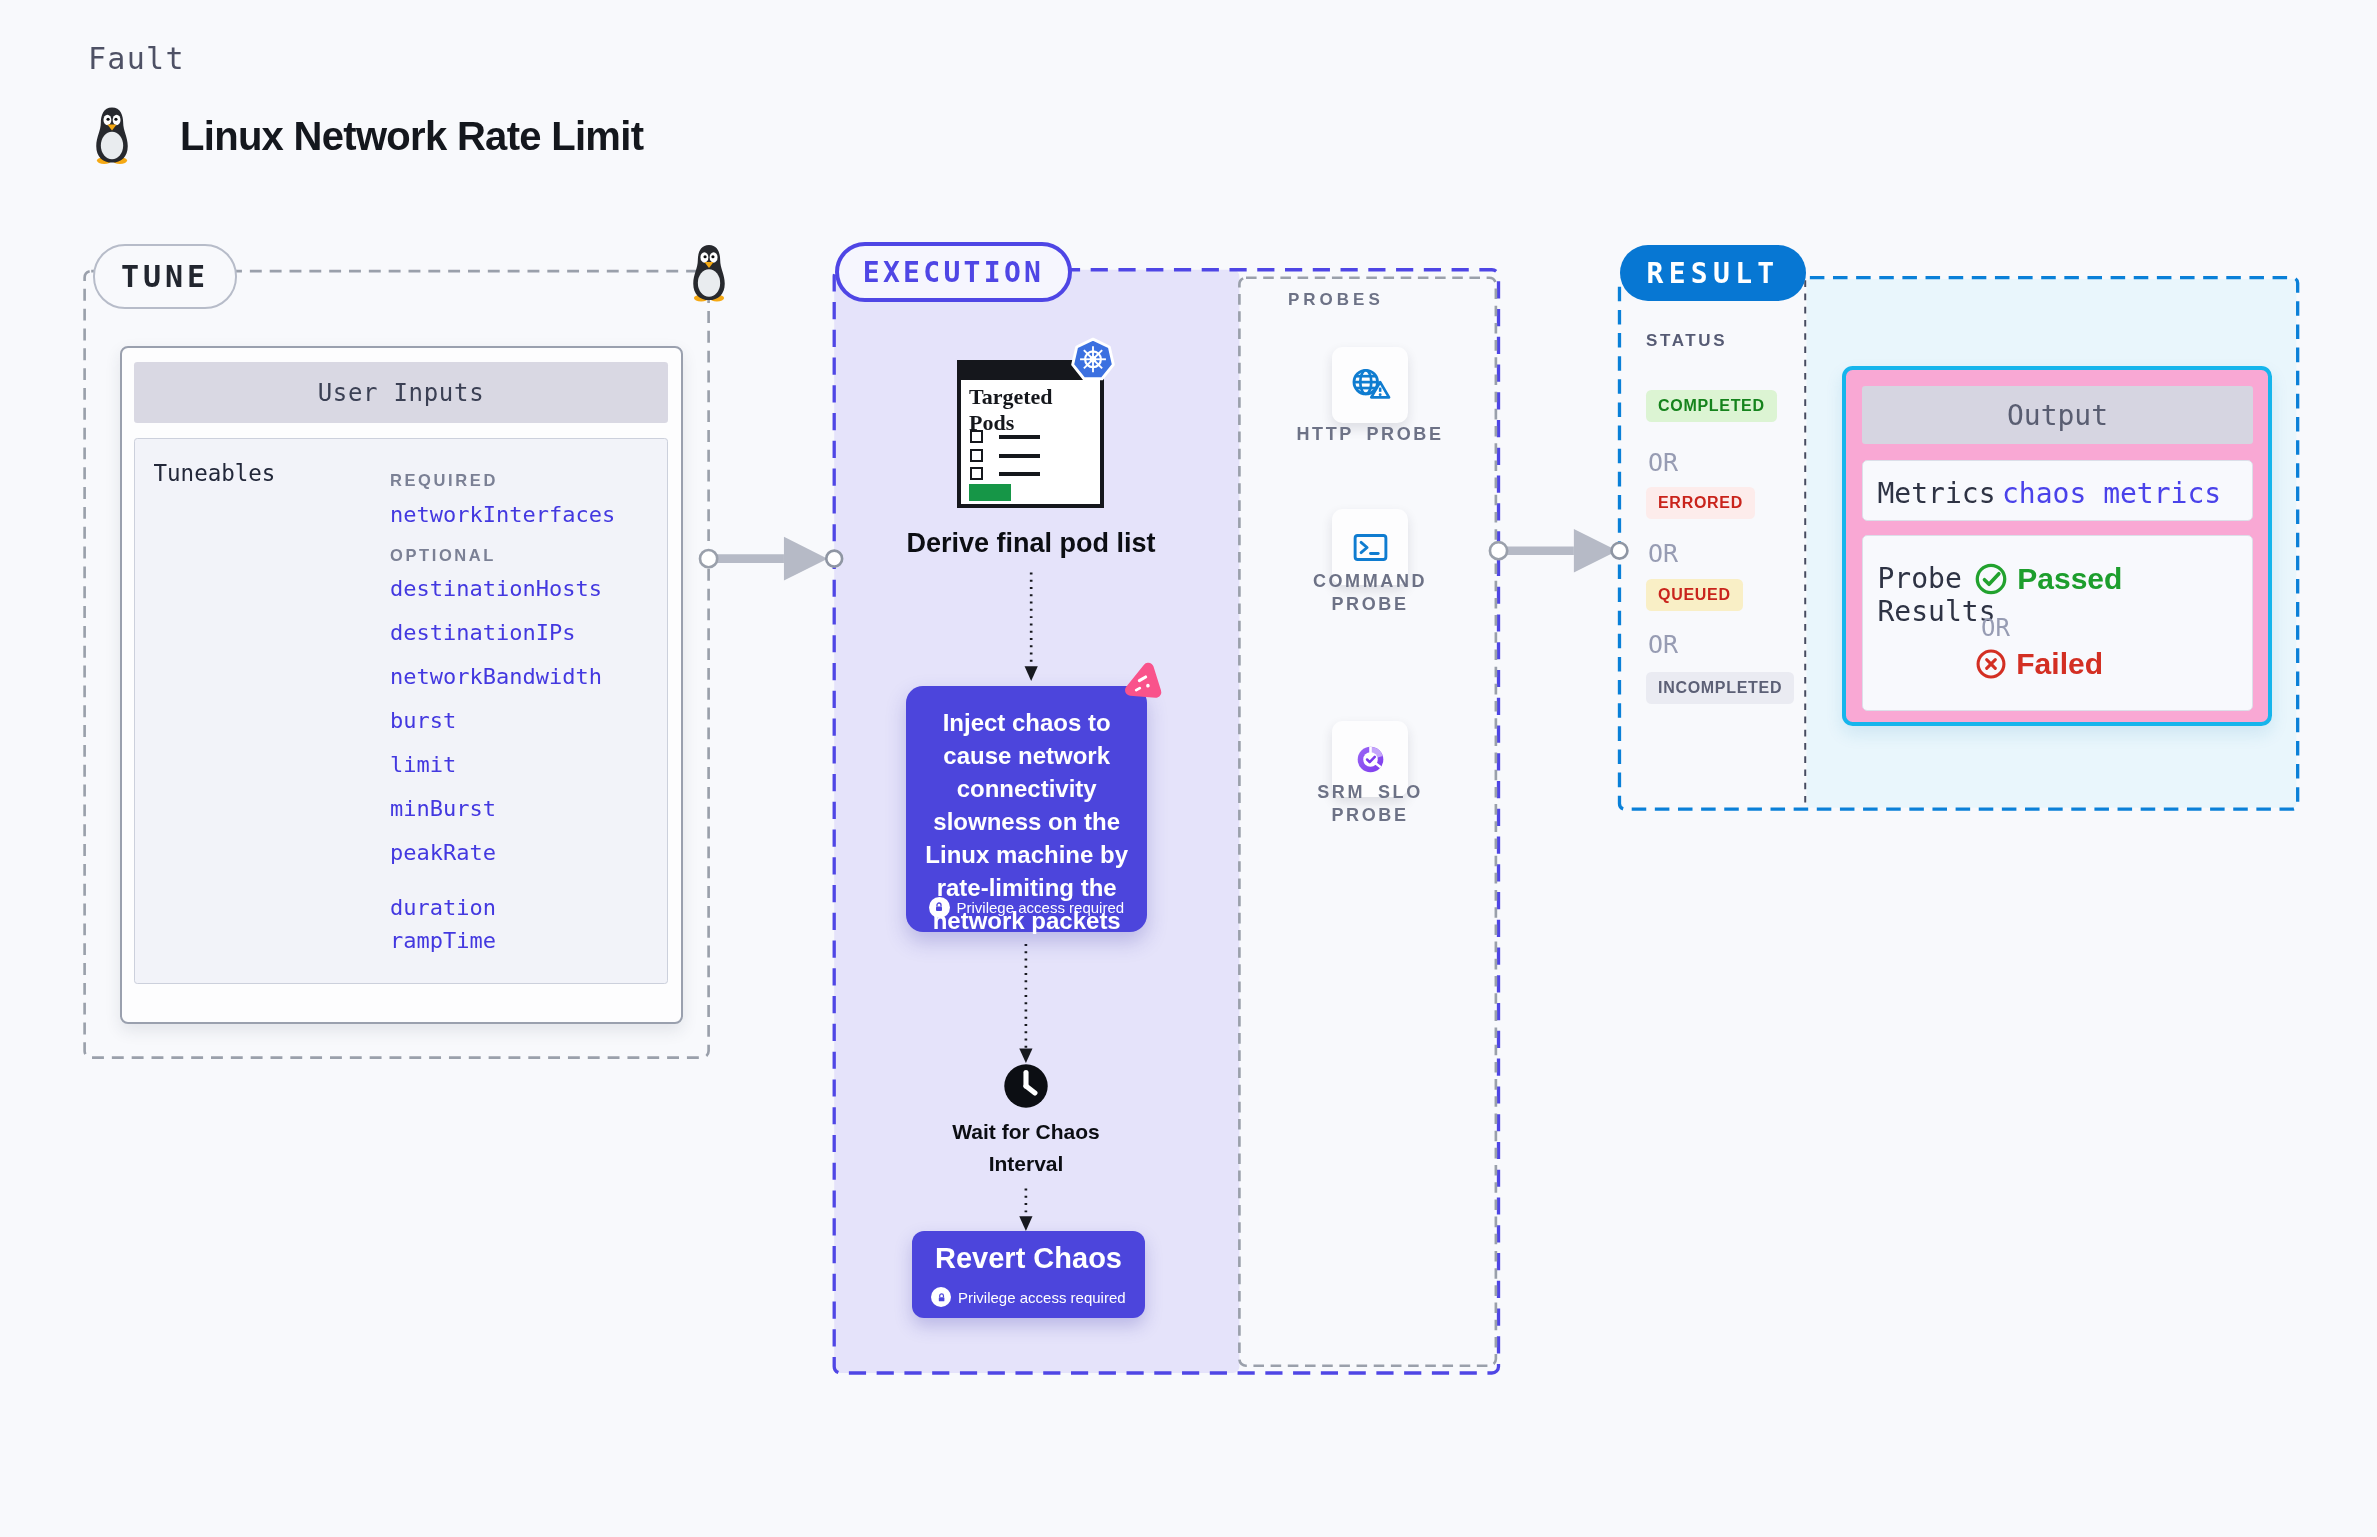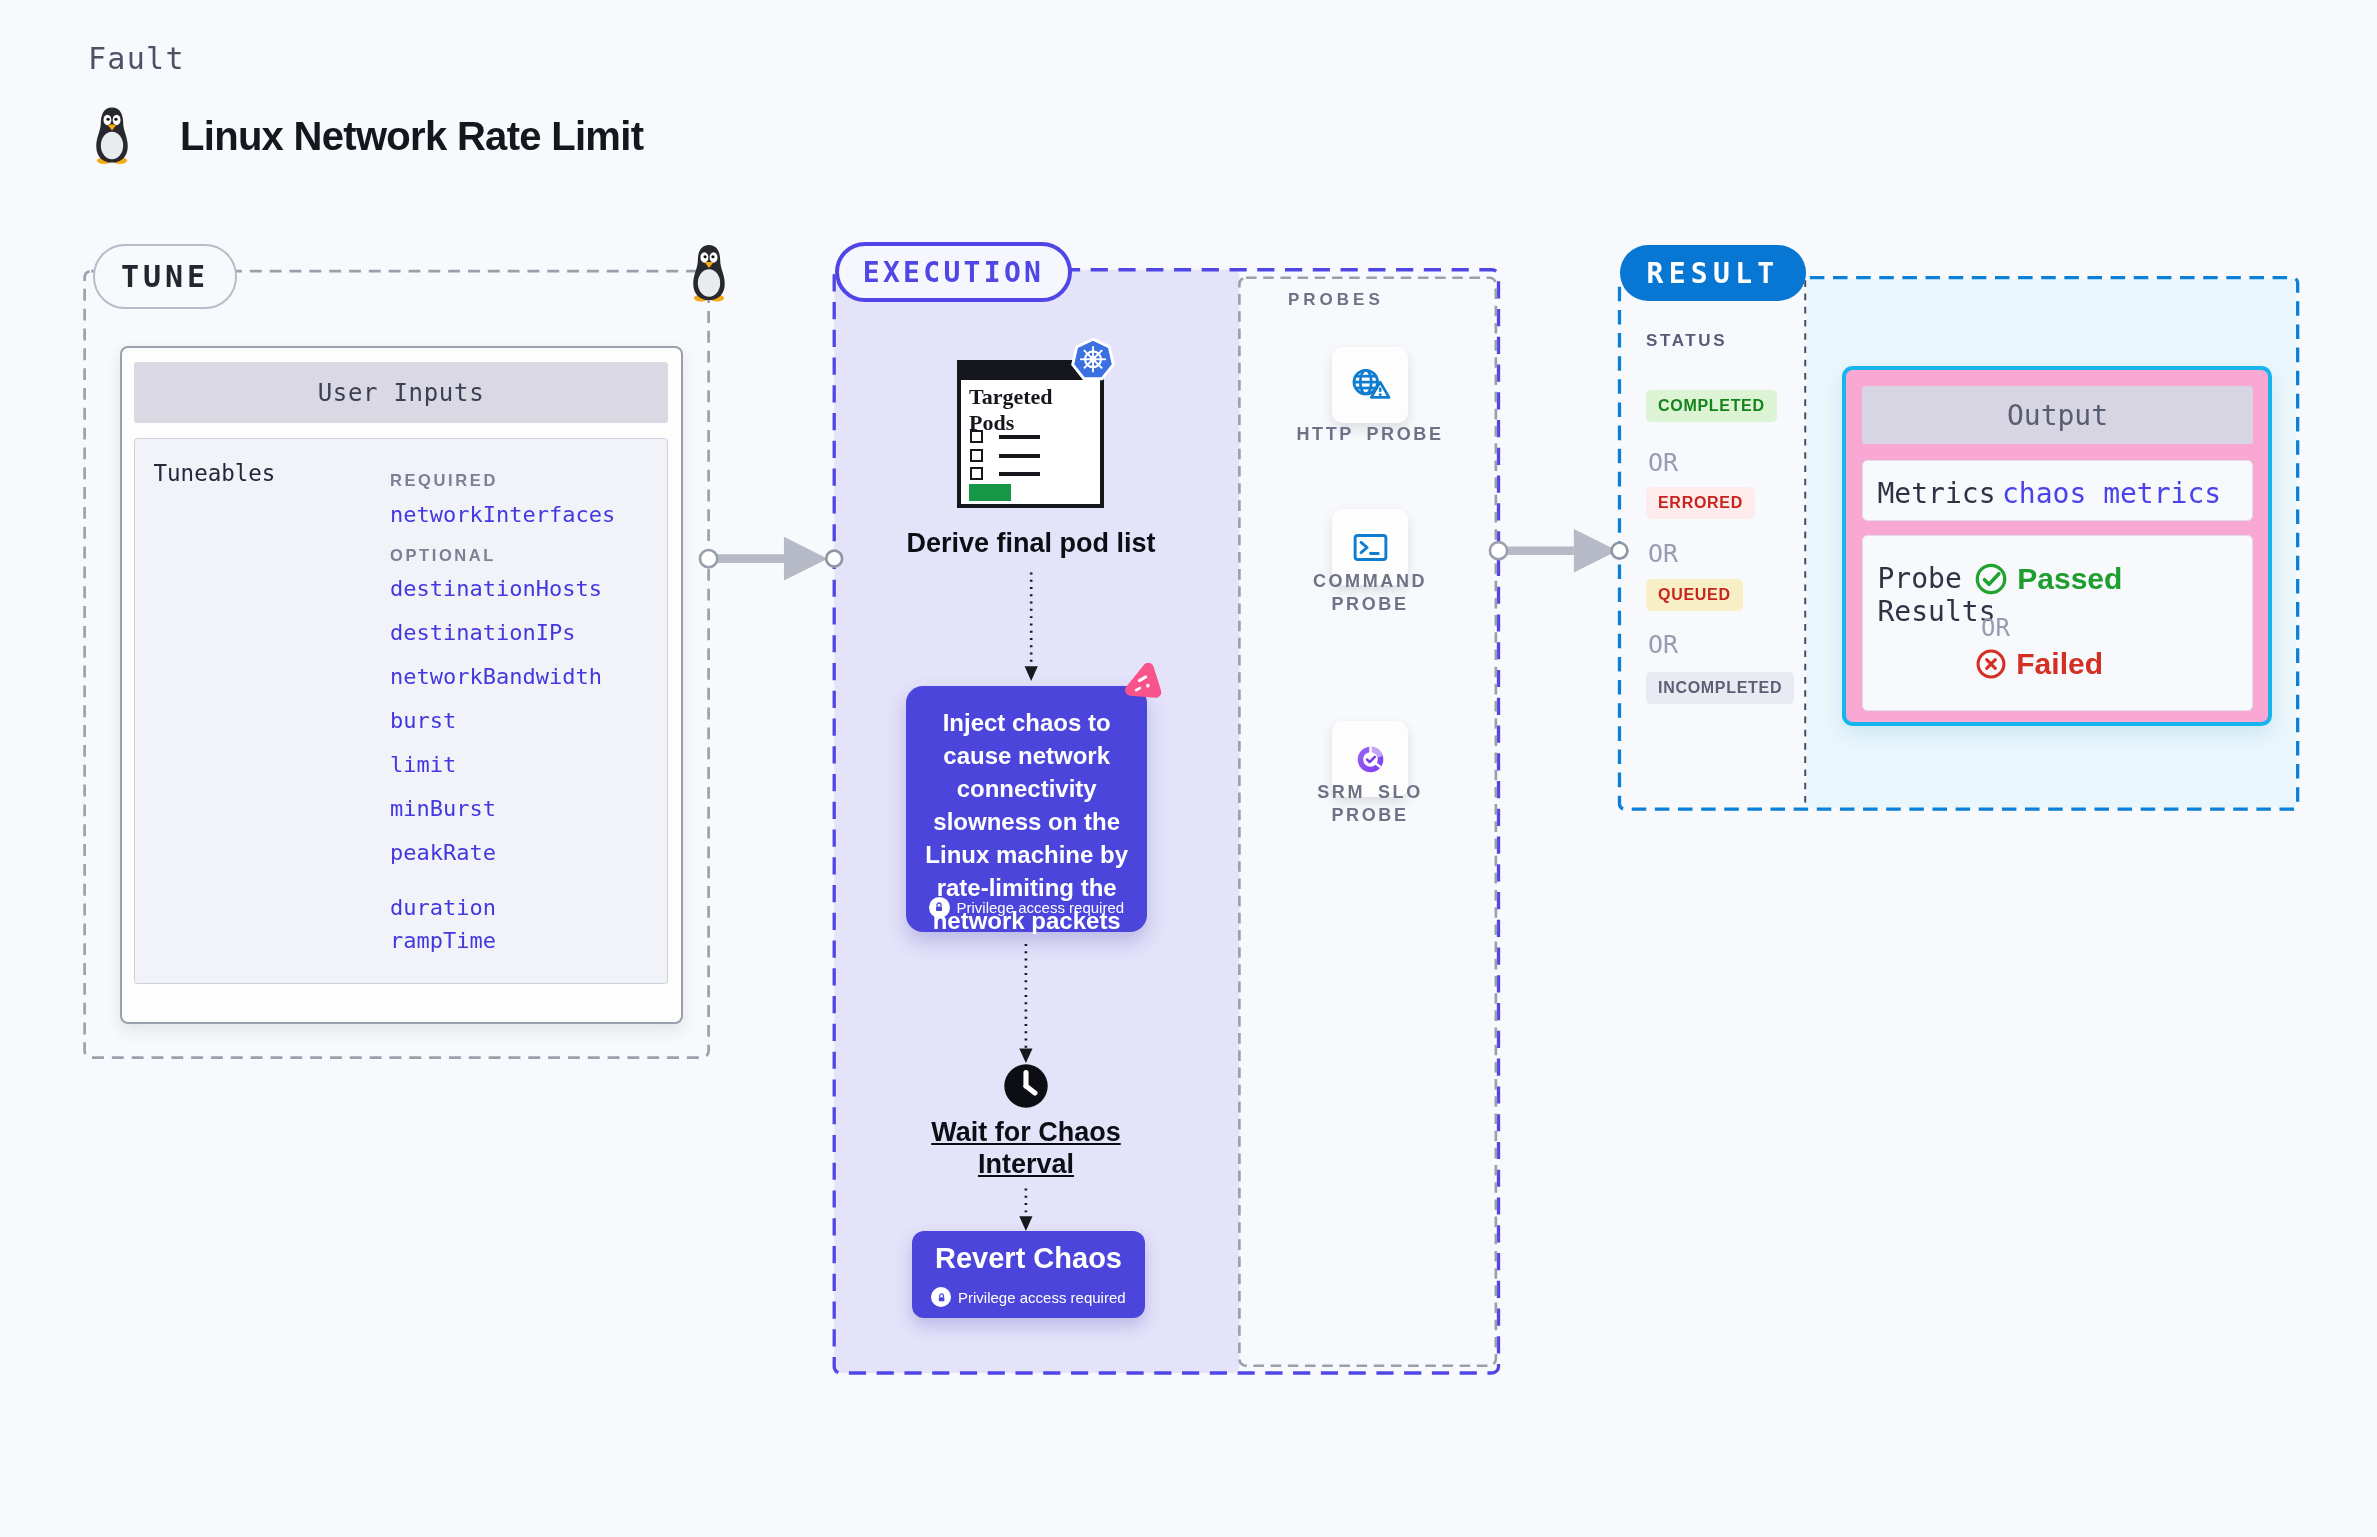--- a/index.html
+++ b/index.html
@@ -42,22 +42,22 @@
   .pods-green{left:8px;top:120px;width:42px;height:17px;background:#169647;}
   .derive-label{left:859px;top:528px;width:344px;text-align:center;font-size:27px;font-weight:bold;color:#0c0e13;}
   .inject-box{left:906px;top:686px;width:241px;height:246px;background:#4c45dc;border-radius:17px;
               box-shadow:0 9.3px 20px rgba(60,55,170,.25);}
   .inject-text{left:13.2px;top:20px;width:215px;text-align:center;font-size:24px;line-height:33px;
                font-weight:bold;color:#ffffff;}
   .priv-row{display:flex;align-items:center;justify-content:center;gap:6.6px;}
   .priv-row .lock-circle{width:21px;height:21px;border-radius:50%;background:#ffffff;display:flex;
                align-items:center;justify-content:center;flex:0 0 auto;}
   .priv-label{font-size:15px;color:#ffffff;font-weight:500;}
-  .wait-label{left:927px;top:1116px;width:198px;text-align:center;font-size:27px;line-height:32px;
-              font-weight:bold;color:#0c0e13;text-decoration:underline;}
+  .wait-label{left:927px;top:1116px;width:198px;text-align:center;font-size:21px;line-height:32px;
+              font-weight:bold;color:#0c0e13;}
   .revert-box{left:912px;top:1231px;width:233px;height:87px;background:#4c45dc;border-radius:12px;
               box-shadow:0 8px 17px rgba(60,55,170,.25);}
   .revert-label{left:0;top:10.6px;width:233px;text-align:center;font-size:29px;font-weight:bold;color:#ffffff;}
 
   
   .probes-title{left:1288px;top:290px;font-size:17px;font-weight:bold;letter-spacing:4px;color:#6d7286;}
   .probe-card{width:76px;height:76px;background:#fdfdfe;border-radius:10.6px;
               box-shadow:0 5.3px 12px rgba(30,35,60,.12);display:flex;align-items:center;justify-content:center;}
   .probe-caption{text-align:center;font-size:18px;font-weight:600;letter-spacing:2.6px;word-spacing:5.3px;
                  line-height:23px;color:#6d7286;}

